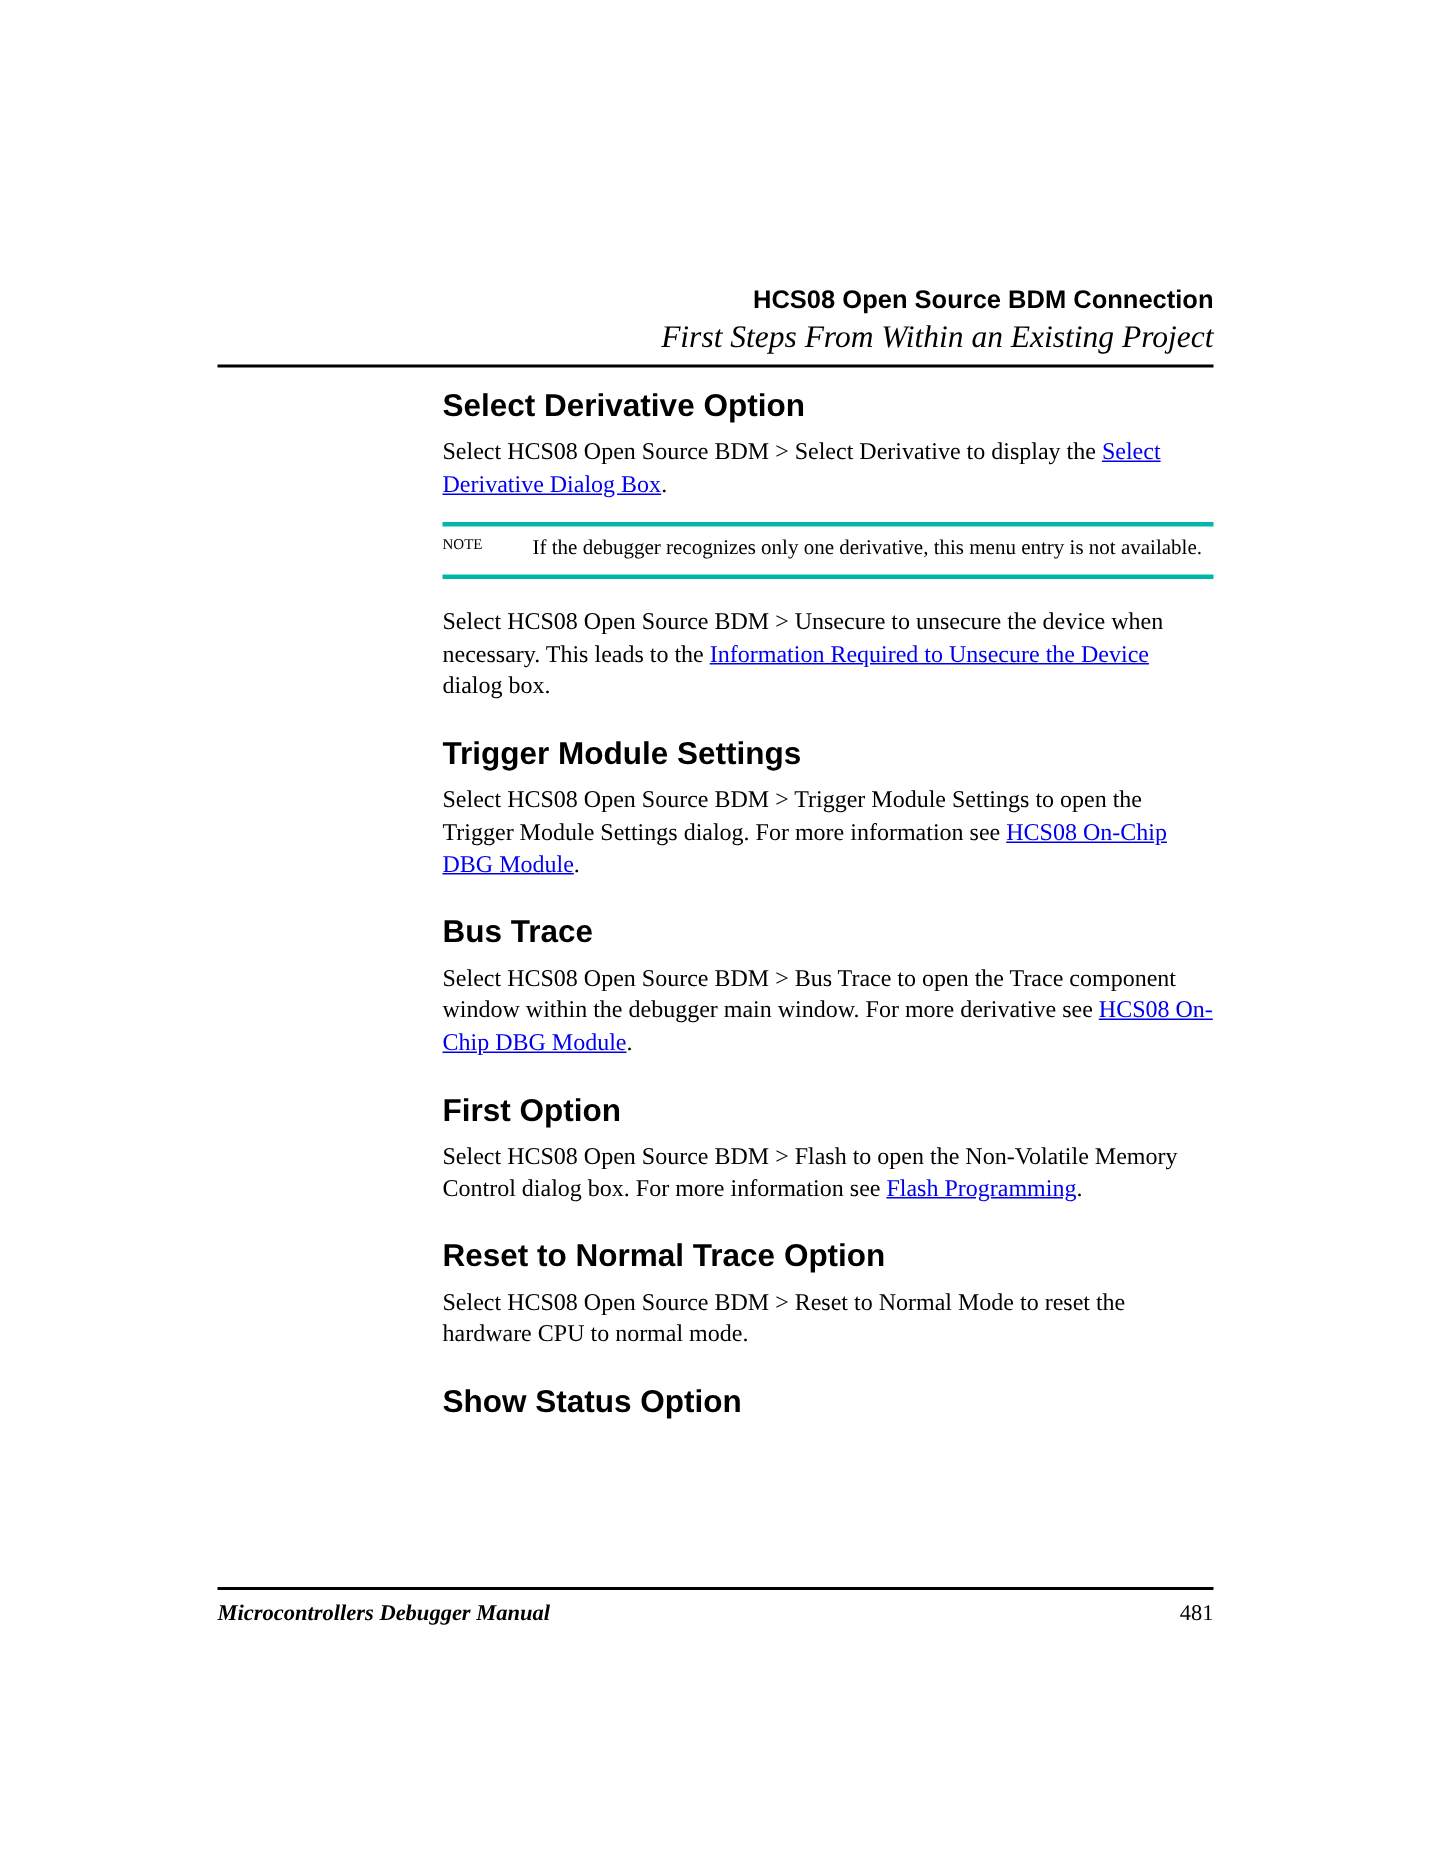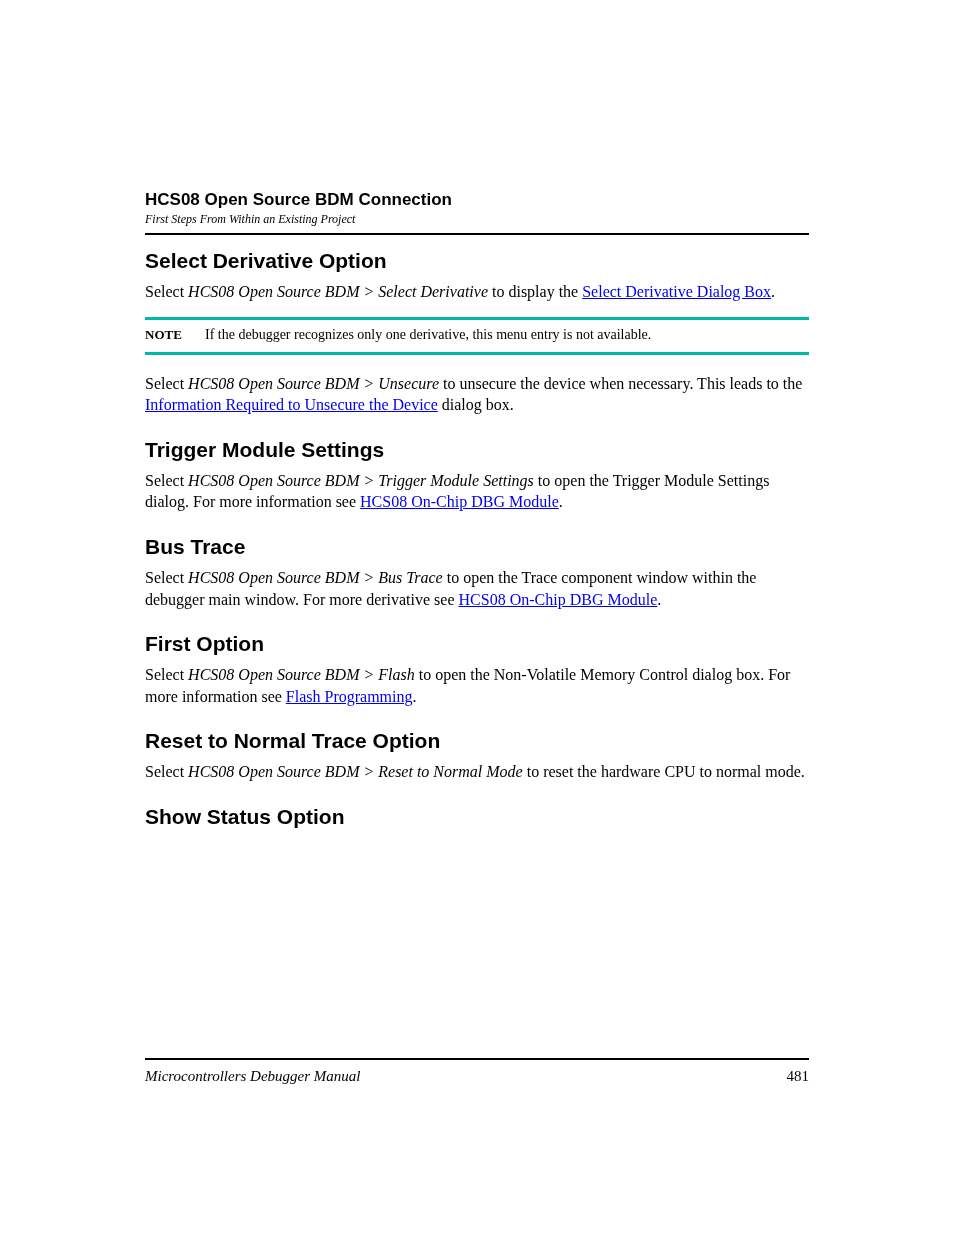--- a/index.html
+++ b/index.html
@@ -14,69 +14,70 @@
     box-sizing: border-box;
   }
   .page {
     position: absolute;
     left: 145px;
     right: 145px;
     top: 190px;
     bottom: 145px;
   }
   .header {
-    text-align: left;
+    text-align: right;
     margin-bottom: 0;
   }
   .header-title {
     font-family: Arial, Helvetica, sans-serif;
     font-weight: bold;
     font-size: 17px;
   }
   .header-sub {
     font-style: italic;
-    font-size: 12px;
+    font-size: 21px;
     margin-top: 2px;
   }
   .hr {
     border: none;
     border-top: 2px solid #000;
     margin: 6px 0 14px 0;
   }
   .content {
+    margin-left: 150px;
   }
   h2 {
     font-family: Arial, Helvetica, sans-serif;
     font-weight: bold;
     font-size: 21px;
     margin: 22px 0 8px 0;
   }
   h2.first { margin-top: 6px; }
   p {
     font-size: 16px;
     line-height: 1.35;
     margin: 6px 0;
   }
-  .ital { font-style: italic; }
+  .ital { }
   .link {
     color: #0000ee;
     text-decoration: underline;
   }
   .note-wrap {
     border-top: 3px solid #00b7a8;
     border-bottom: 3px solid #00b7a8;
     padding: 7px 0;
     margin: 14px 0 18px 0;
   }
   .note-label {
-    font-weight: bold;
+    font-weight: normal;
     display: inline-block;
     width: 60px;
     vertical-align: top;
-    font-size: 13px;
+    font-size: 10px;
   }
   .note-text {
     display: inline-block;
     width: calc(100% - 66px);
     vertical-align: top;
     font-size: 14px;
   }
   .footer {
     position: absolute;
     left: 145px;
@@ -86,21 +87,21 @@
   .footer-hr {
     border: none;
     border-top: 2px solid #000;
     margin: 0 0 8px 0;
   }
   .footer-row {
     display: flex;
     justify-content: space-between;
     font-size: 15px;
   }
-  .footer-left { font-style: italic; }
+  .footer-left { font-style: italic; font-weight: bold; }
 </style>
 </head>
 <body>
 
 <div class="page">
   <div class="header">
     <div class="header-title">HCS08 Open Source BDM Connection</div>
     <div class="header-sub">First Steps From Within an Existing Project</div>
   </div>
   <hr class="hr">

